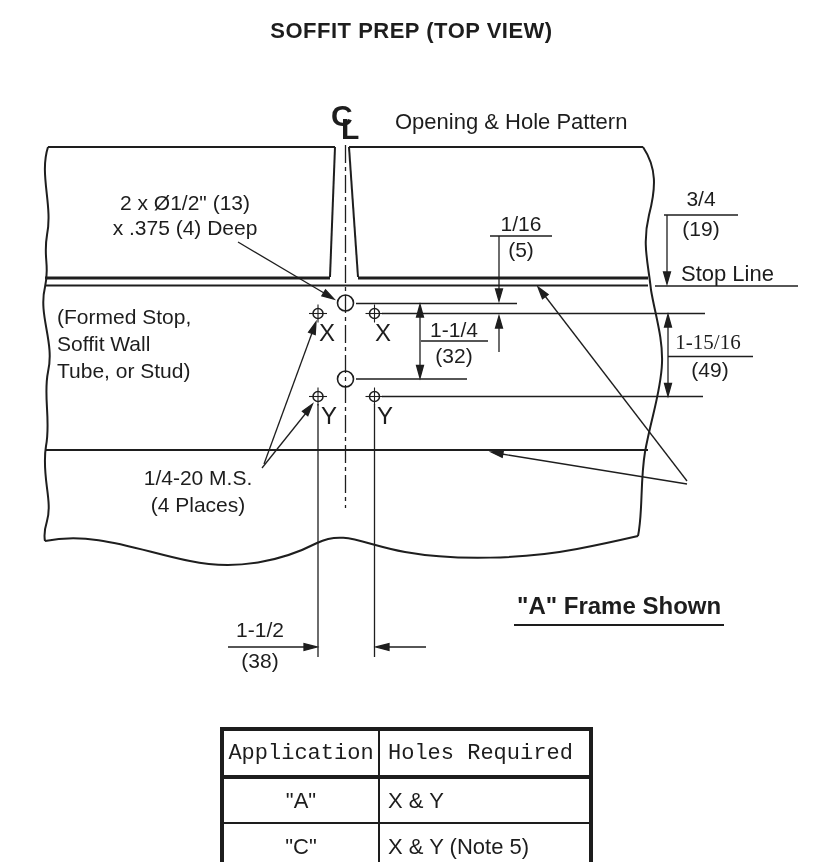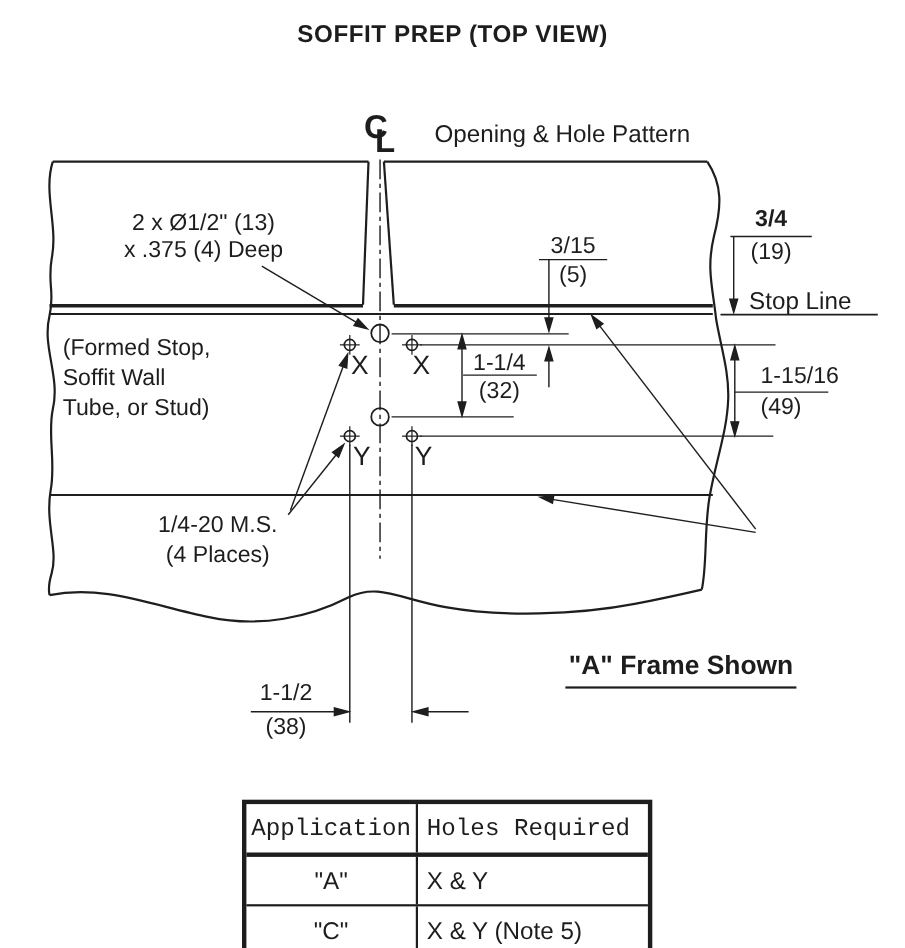--- a/index.html
+++ b/index.html
@@ -18,27 +18,27 @@
   }
   svg.drawing{position:absolute;left:0;top:0;}
   .lbl{position:absolute;font-size:21px;white-space:nowrap;line-height:1.18;}
   .ctr{text-align:center;}
   .cl-c{position:absolute;left:331px;top:101px;font-size:30px;font-weight:bold;line-height:1;}
   .cl-l{position:absolute;left:341px;top:114px;font-size:30px;font-weight:bold;line-height:1;}
   .opening-lbl{left:362px;top:109px;font-size:22px;margin-left:33px;}
   .counterbore{left:90px;top:190px;width:190px;line-height:25px;}
   .d316v{left:489px;top:212px;width:64px;}
   .d316m{left:489px;top:238px;width:64px;}
-  .d34v{left:664px;top:187px;width:74px;font-weight:bold;}
+  .d34v{left:664px;top:187px;width:74px;}
   .d34m{left:664px;top:217px;width:74px;}
   .stoplbl{left:681px;top:261px;font-size:22px;}
   .soffit{left:57px;top:303px;line-height:27px;}
   .d114v{left:420px;top:318px;width:68px;}
   .d114m{left:420px;top:344px;width:68px;}
-  .d11516v{left:683px;top:330px;width:88px;}
+  .d11516v{left:664px;top:330px;width:88px;font-family:Liberation Serif, serif;}
   .d11516m{left:666px;top:358px;width:88px;}
   .holelbl{font-size:24px;width:30px;text-align:center;}
   .xl1{left:312px;top:319px;} .xl2{left:368px;top:319px;}
   .yl1{left:314px;top:402px;} .yl2{left:370px;top:402px;}
   .msnote{left:128px;top:464px;width:140px;line-height:27px;}
   .edgelbl{left:683px;top:473px;width:94px;line-height:28px;}
   .frameshown{
     left:514px;top:592px;font-size:24px;font-weight:bold;
     border-bottom:2.5px solid #1d1d1d;padding:0 3px 4px 3px;
   }
@@ -179,21 +179,21 @@
 
   <div class="cl-c">C</div>
   <div class="cl-l">L</div>
   <div class="lbl opening-lbl">Opening &amp; Hole Pattern</div>
 
   <div class="lbl counterbore ctr">
     <div>2 x Ø1/2" (13)</div>
     <div>x .375 (4) Deep</div>
   </div>
 
-  <div class="lbl d316v ctr">3/15</div>
+  <div class="lbl d316v ctr">1/16</div>
   <div class="lbl d316m ctr">(5)</div>
 
   <div class="lbl d34v ctr">3/4</div>
   <div class="lbl d34m ctr">(19)</div>
 
   <div class="lbl stoplbl">Stop Line</div>
 
   <div class="lbl soffit">
     <div>(Formed Stop,</div>
     <div>Soffit Wall</div>

